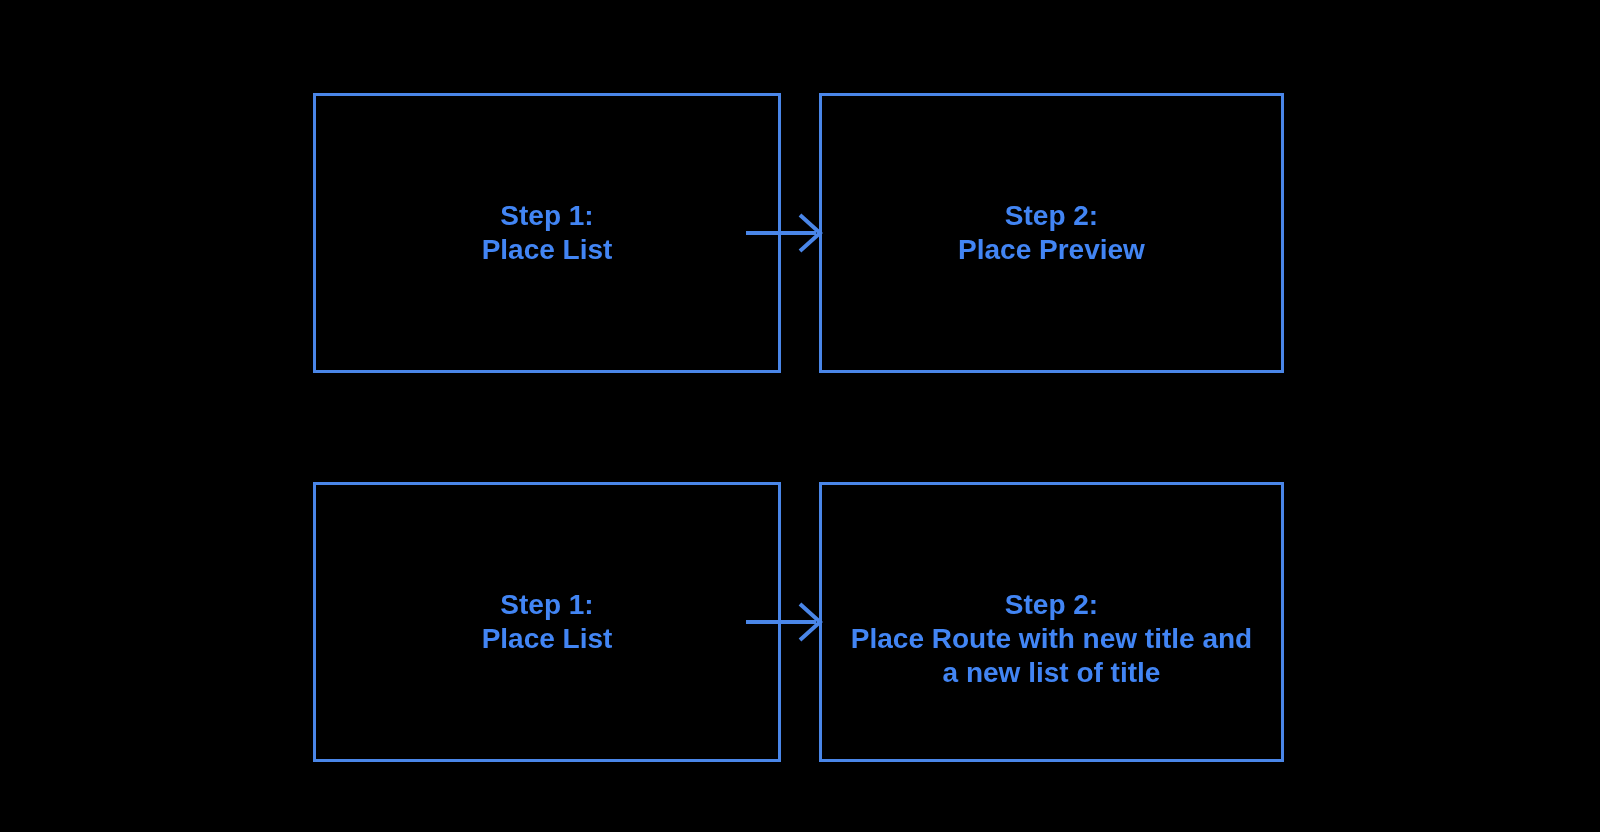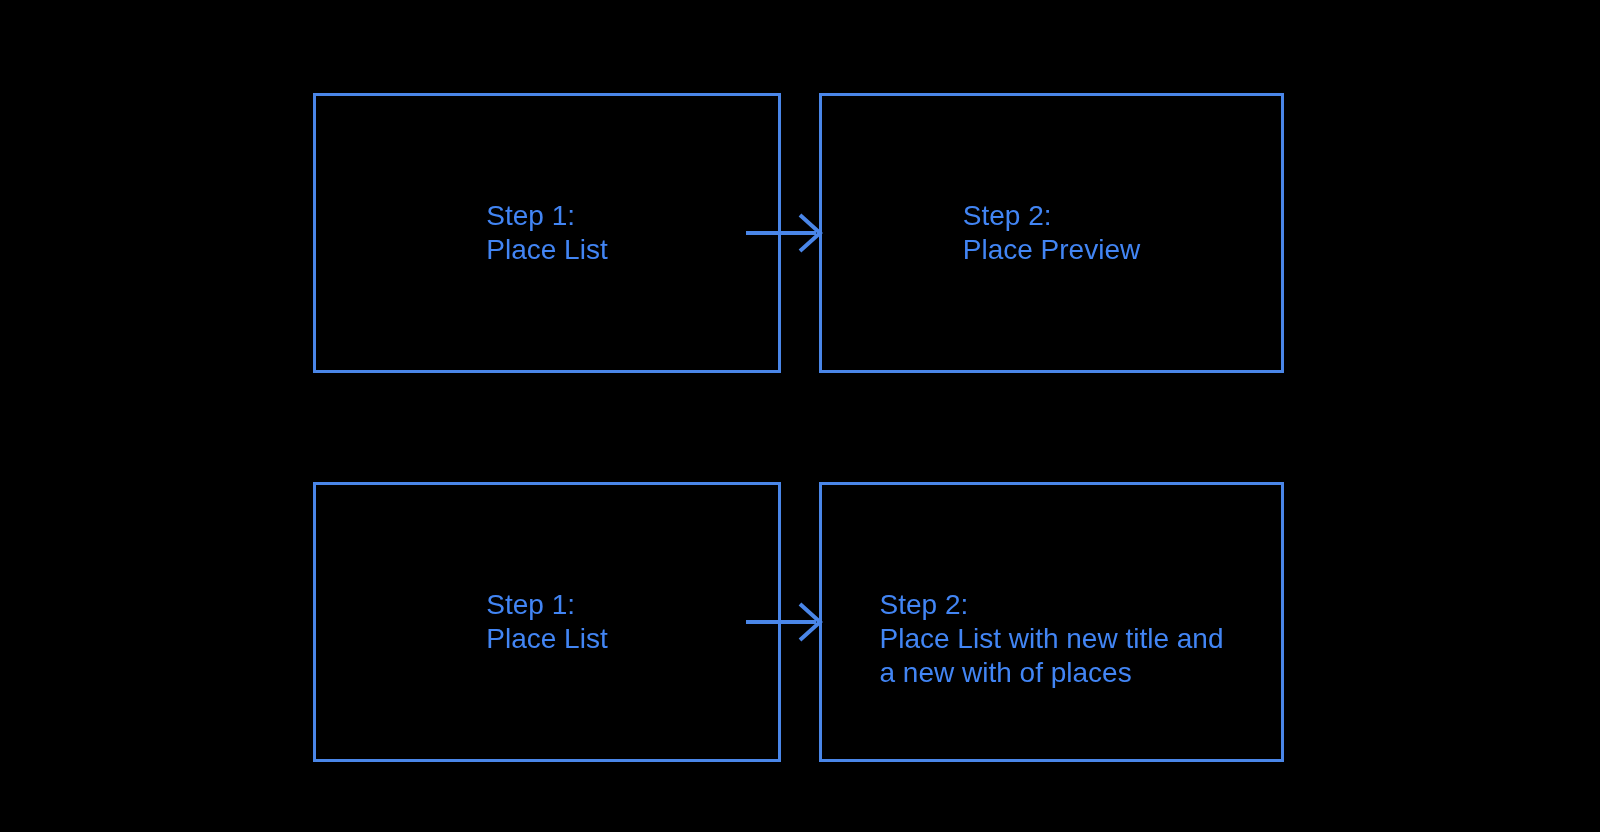--- a/index.html
+++ b/index.html
@@ -27,21 +27,22 @@
     justify-content: center;
   }
   .box--r1c1 { left: 313px; top: 93px;  width: 468px; height: 280px; }
   .box--r1c2 { left: 819px; top: 93px;  width: 465px; height: 280px; }
   .box--r2c1 { left: 313px; top: 482px; width: 468px; height: 280px; }
   .box--r2c2 { left: 819px; top: 482px; width: 465px; height: 280px; }
   .box-label {
     color: var(--shape-text, #4285f4);
     font-size: 28px;
     line-height: 34px;
-    font-weight: 400;
+    font-weight: 700;
+    text-align: center;
     letter-spacing: 0px;
     white-space: nowrap;
   }
   
   .box--offset-text .box-label { transform: translateY(17px); }
   .arrow {
     position: absolute;
     width: 80px;
     height: 44px;
     color: var(--arrow, #4a86e8);
@@ -81,18 +82,18 @@
   </div>
 
   <svg class="arrow arrow--r2" viewBox="0 0 80 44" aria-hidden="true">
     <line x1="2" y1="22" x2="72" y2="22" stroke="currentColor" stroke-width="4"></line>
     <polyline points="56,4 76,22 56,40" fill="none" stroke="currentColor" stroke-width="4"></polyline>
   </svg>
 
   <div class="box box--r2c2 box--offset-text">
     <div class="box-label">
       <div>Step 2:</div>
-      <div>Place List with new title and</div>
-      <div>a new with of places</div>
+      <div>Place Route with new title and</div>
+      <div>a new list of title</div>
     </div>
   </div>
 
 </div>
 
 </body></html>

